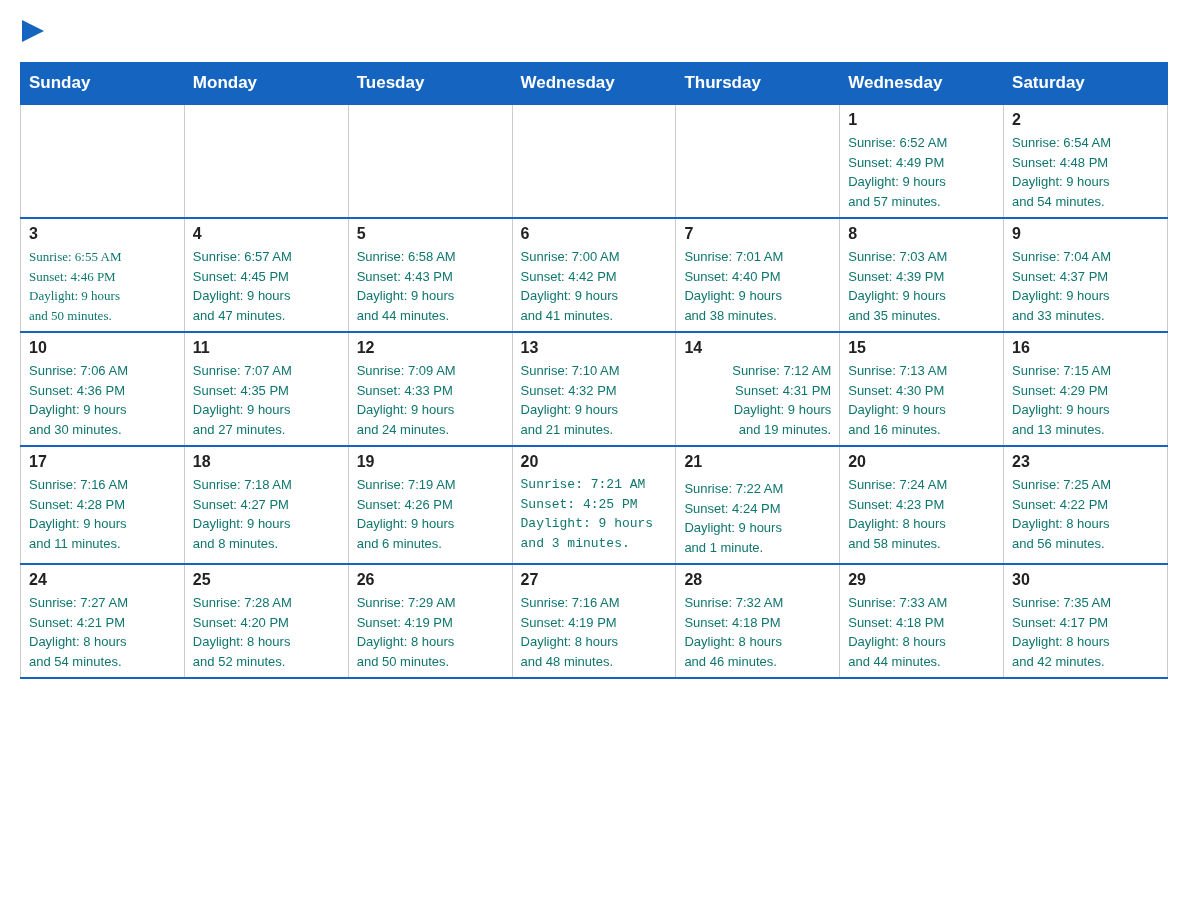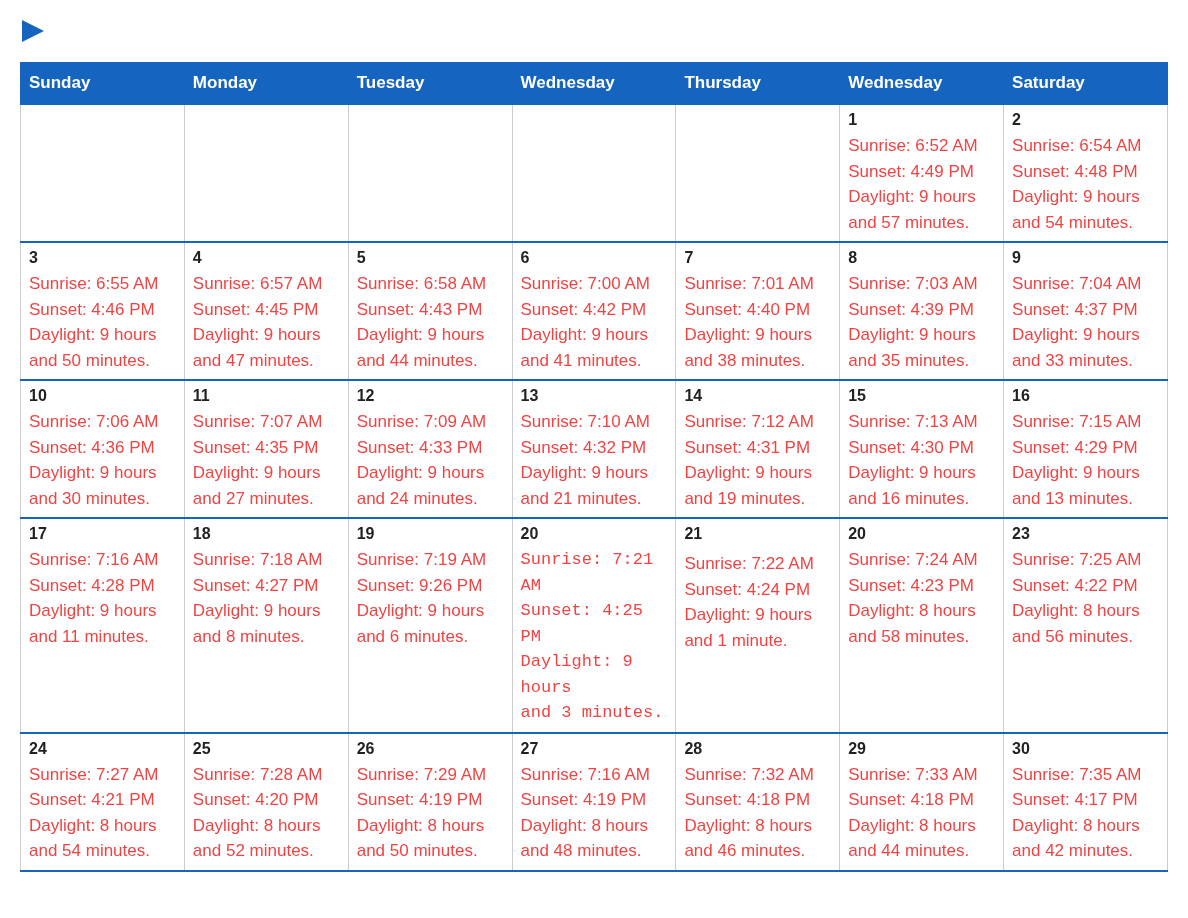--- a/index.html
+++ b/index.html
@@ -59,22 +59,22 @@
       border-bottom: 2px solid #1565c0;
     }
     .day-number {
       font-size: 16px;
       font-weight: bold;
       color: #222;
       display: block;
       margin-bottom: 4px;
     }
     .day-info {
-      font-size: 17px;
-      color: #ef4444;
+      font-size: 13px;
+      color: #0f766e;
       line-height: 1.5;
     }
     .empty-cell {
       background: #fff;
     }
     .logo-row {
       display: flex;
       align-items: center;
     }
     .logo-general {
@@ -139,21 +139,21 @@
           <span class="day-number">2</span>
           <div class="day-info" style="white-space: pre-line;">Sunrise: 6:54 AM
 Sunset: 4:48 PM
 Daylight: 9 hours
 and 54 minutes.</div>
         </td>
       </tr>
       <tr>
         <td>
           <span class="day-number">3</span>
-          <div class="day-info" style="white-space: pre-line;">Sunrise: 6:55 AM
+          <div class="day-info" style="white-space: pre-line; font-family: Liberation Serif, serif;">Sunrise: 6:55 AM
 Sunset: 4:46 PM
 Daylight: 9 hours
 and 50 minutes.</div>
         </td>
         <td>
           <span class="day-number">4</span>
           <div class="day-info" style="white-space: pre-line;">Sunrise: 6:57 AM
 Sunset: 4:45 PM
 Daylight: 9 hours
 and 47 minutes.</div>
@@ -218,21 +218,21 @@
         </td>
         <td>
           <span class="day-number">13</span>
           <div class="day-info" style="white-space: pre-line;">Sunrise: 7:10 AM
 Sunset: 4:32 PM
 Daylight: 9 hours
 and 21 minutes.</div>
         </td>
         <td>
           <span class="day-number">14</span>
-          <div class="day-info" style="white-space: pre-line;">Sunrise: 7:12 AM
+          <div class="day-info" style="white-space: pre-line; text-align: right;">Sunrise: 7:12 AM
 Sunset: 4:31 PM
 Daylight: 9 hours
 and 19 minutes.</div>
         </td>
         <td>
           <span class="day-number">15</span>
           <div class="day-info" style="white-space: pre-line;">Sunrise: 7:13 AM
 Sunset: 4:30 PM
 Daylight: 9 hours
 and 16 minutes.</div>
@@ -256,21 +256,21 @@
         <td>
           <span class="day-number">18</span>
           <div class="day-info" style="white-space: pre-line;">Sunrise: 7:18 AM
 Sunset: 4:27 PM
 Daylight: 9 hours
 and 8 minutes.</div>
         </td>
         <td>
           <span class="day-number">19</span>
           <div class="day-info" style="white-space: pre-line;">Sunrise: 7:19 AM
-Sunset: 9:26 PM
+Sunset: 4:26 PM
 Daylight: 9 hours
 and 6 minutes.</div>
         </td>
         <td>
           <span class="day-number">20</span>
           <div class="day-info" style="white-space: pre-line; font-family: Liberation Mono, monospace;">Sunrise: 7:21 AM
 Sunset: 4:25 PM
 Daylight: 9 hours
 and 3 minutes.</div>
         </td>

